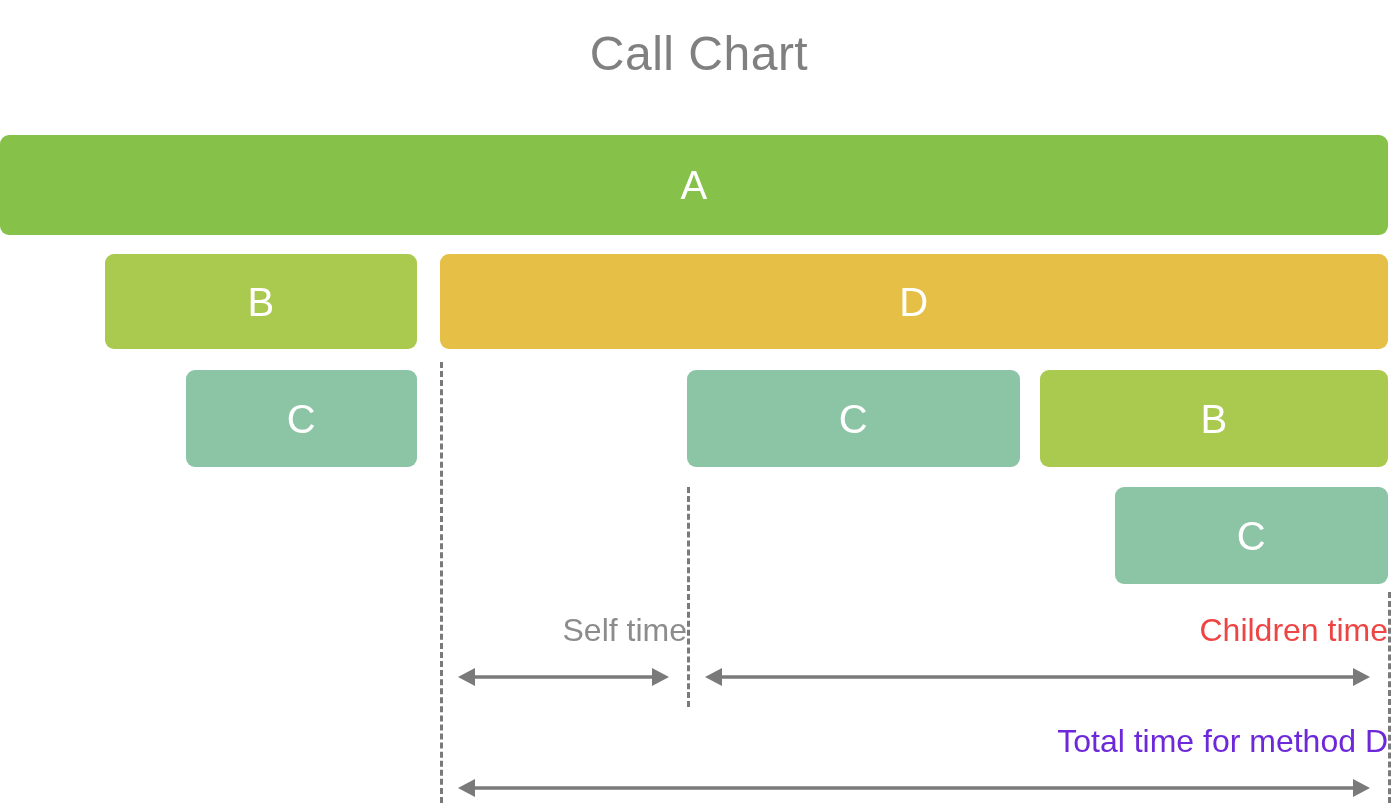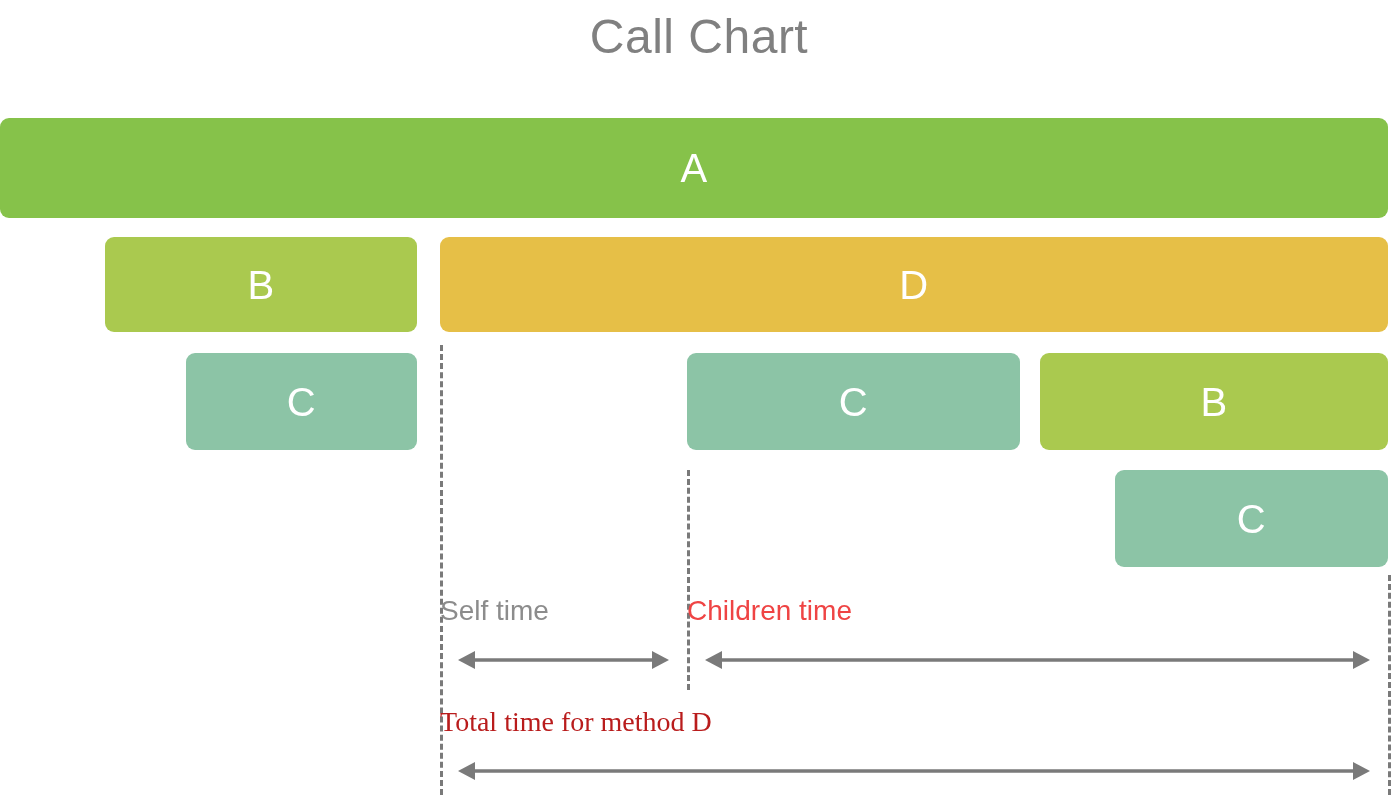--- a/index.html
+++ b/index.html
@@ -10,21 +10,21 @@
   body {
     width: 1398px;
     height: 804px;
     position: relative;
     overflow: hidden;
     font-family: "Liberation Sans", sans-serif;
   }
 
   #chart-root {
     position: absolute;
-    left: 0; top: 0;
+    left: 0; top: 17px;
     width: 1398px;
     height: 584px;
   }
 
   
   .chart-title {
     position: absolute;
     left: 0;
     top: 8px;
     width: 1398px;
@@ -58,22 +58,22 @@
   
   .guide-line {
     position: absolute;
     width: 0;
     border-left: 3px dashed #7a7a7a;
   }
 
   
   .measure-label {
     position: absolute;
-    text-align: left;
-    font-size: 28px;
+    text-align: right;
+    font-size: 32px;
     font-weight: 300;
     color: #8c8c8c;
     line-height: 1.2;
     white-space: nowrap;
   }
   .measure-arrow {
     position: absolute;
     height: 24px;
   }
   .measure-arrow svg { display: block; overflow: visible; }
@@ -123,21 +123,21 @@
         </svg>
       </div>
       <div class="measure-label" style="left: 687px; top: 594px; width: 701px; color: #ef4444;">Children time</div>
       <div class="measure-arrow" style="left: 705px; top: 648px; width: 665px;">
         <svg width="665" height="24" viewBox="0 0 665 24">
           <line x1="17" y1="12" x2="648" y2="12" stroke="#7a7a7a" stroke-width="3.5"></line>
           <polygon points="0,12 17,3 17,21" fill="#7a7a7a"></polygon>
           <polygon points="665,12 648,3 648,21" fill="#7a7a7a"></polygon>
         </svg>
       </div>
-      <div class="measure-label" style="left: 440px; top: 705px; width: 948px; color: #b91c1c; font-family: Liberation Serif, serif;">Total time for method D</div>
+      <div class="measure-label" style="left: 440px; top: 705px; width: 948px; color: #6d28d9;">Total time for method D</div>
       <div class="measure-arrow" style="left: 458px; top: 759px; width: 912px;">
         <svg width="912" height="24" viewBox="0 0 912 24">
           <line x1="17" y1="12" x2="895" y2="12" stroke="#7a7a7a" stroke-width="3.5"></line>
           <polygon points="0,12 17,3 17,21" fill="#7a7a7a"></polygon>
           <polygon points="912,12 895,3 895,21" fill="#7a7a7a"></polygon>
         </svg>
       </div>
     </div>
 
 </div>

